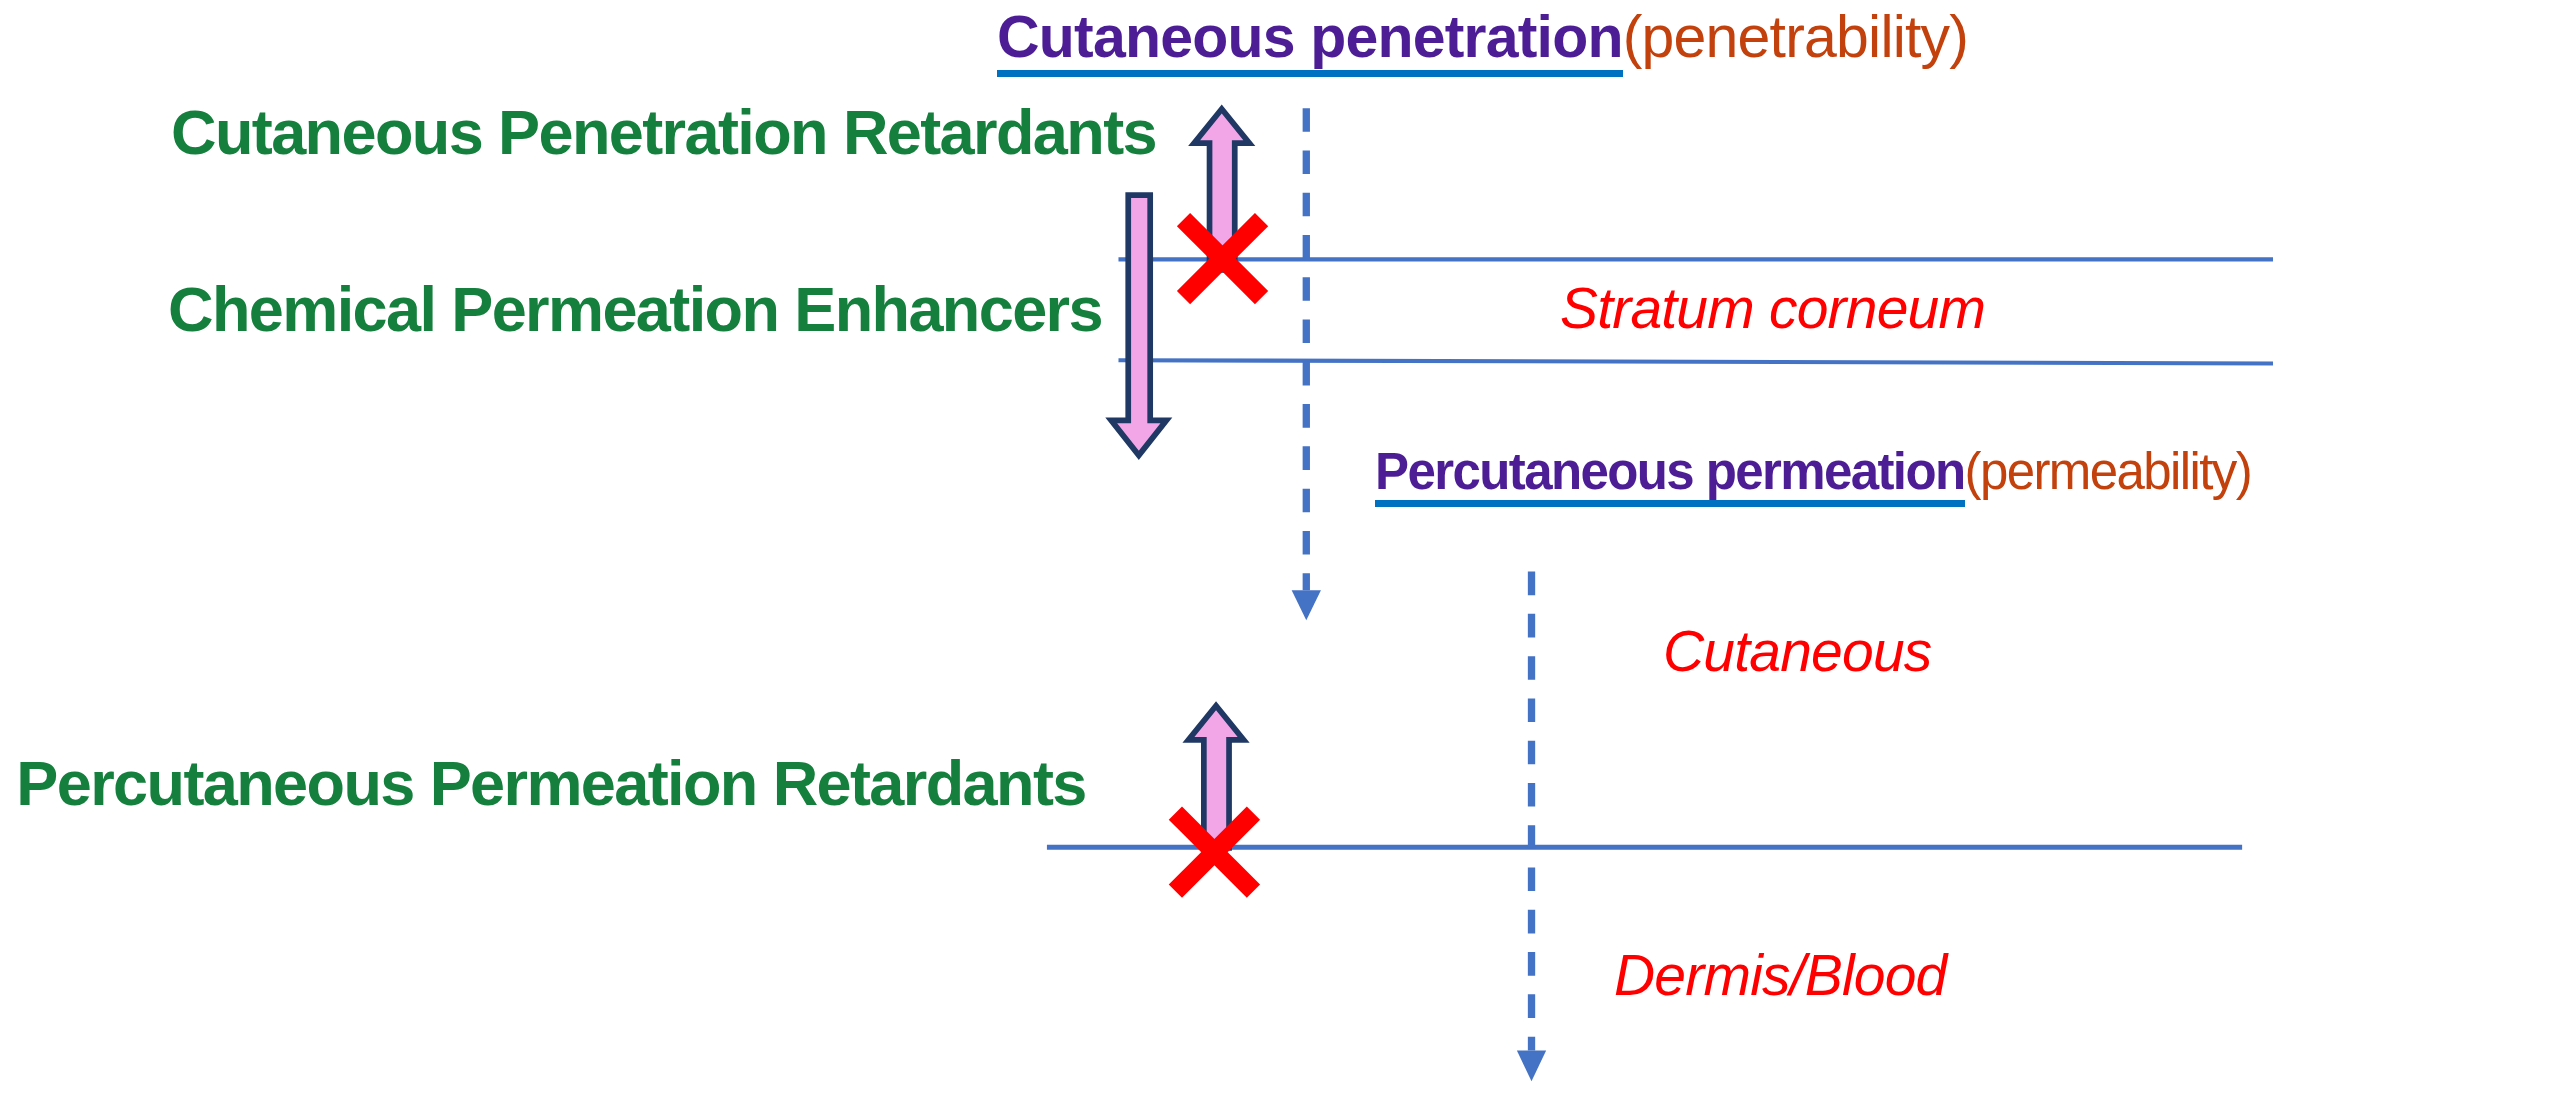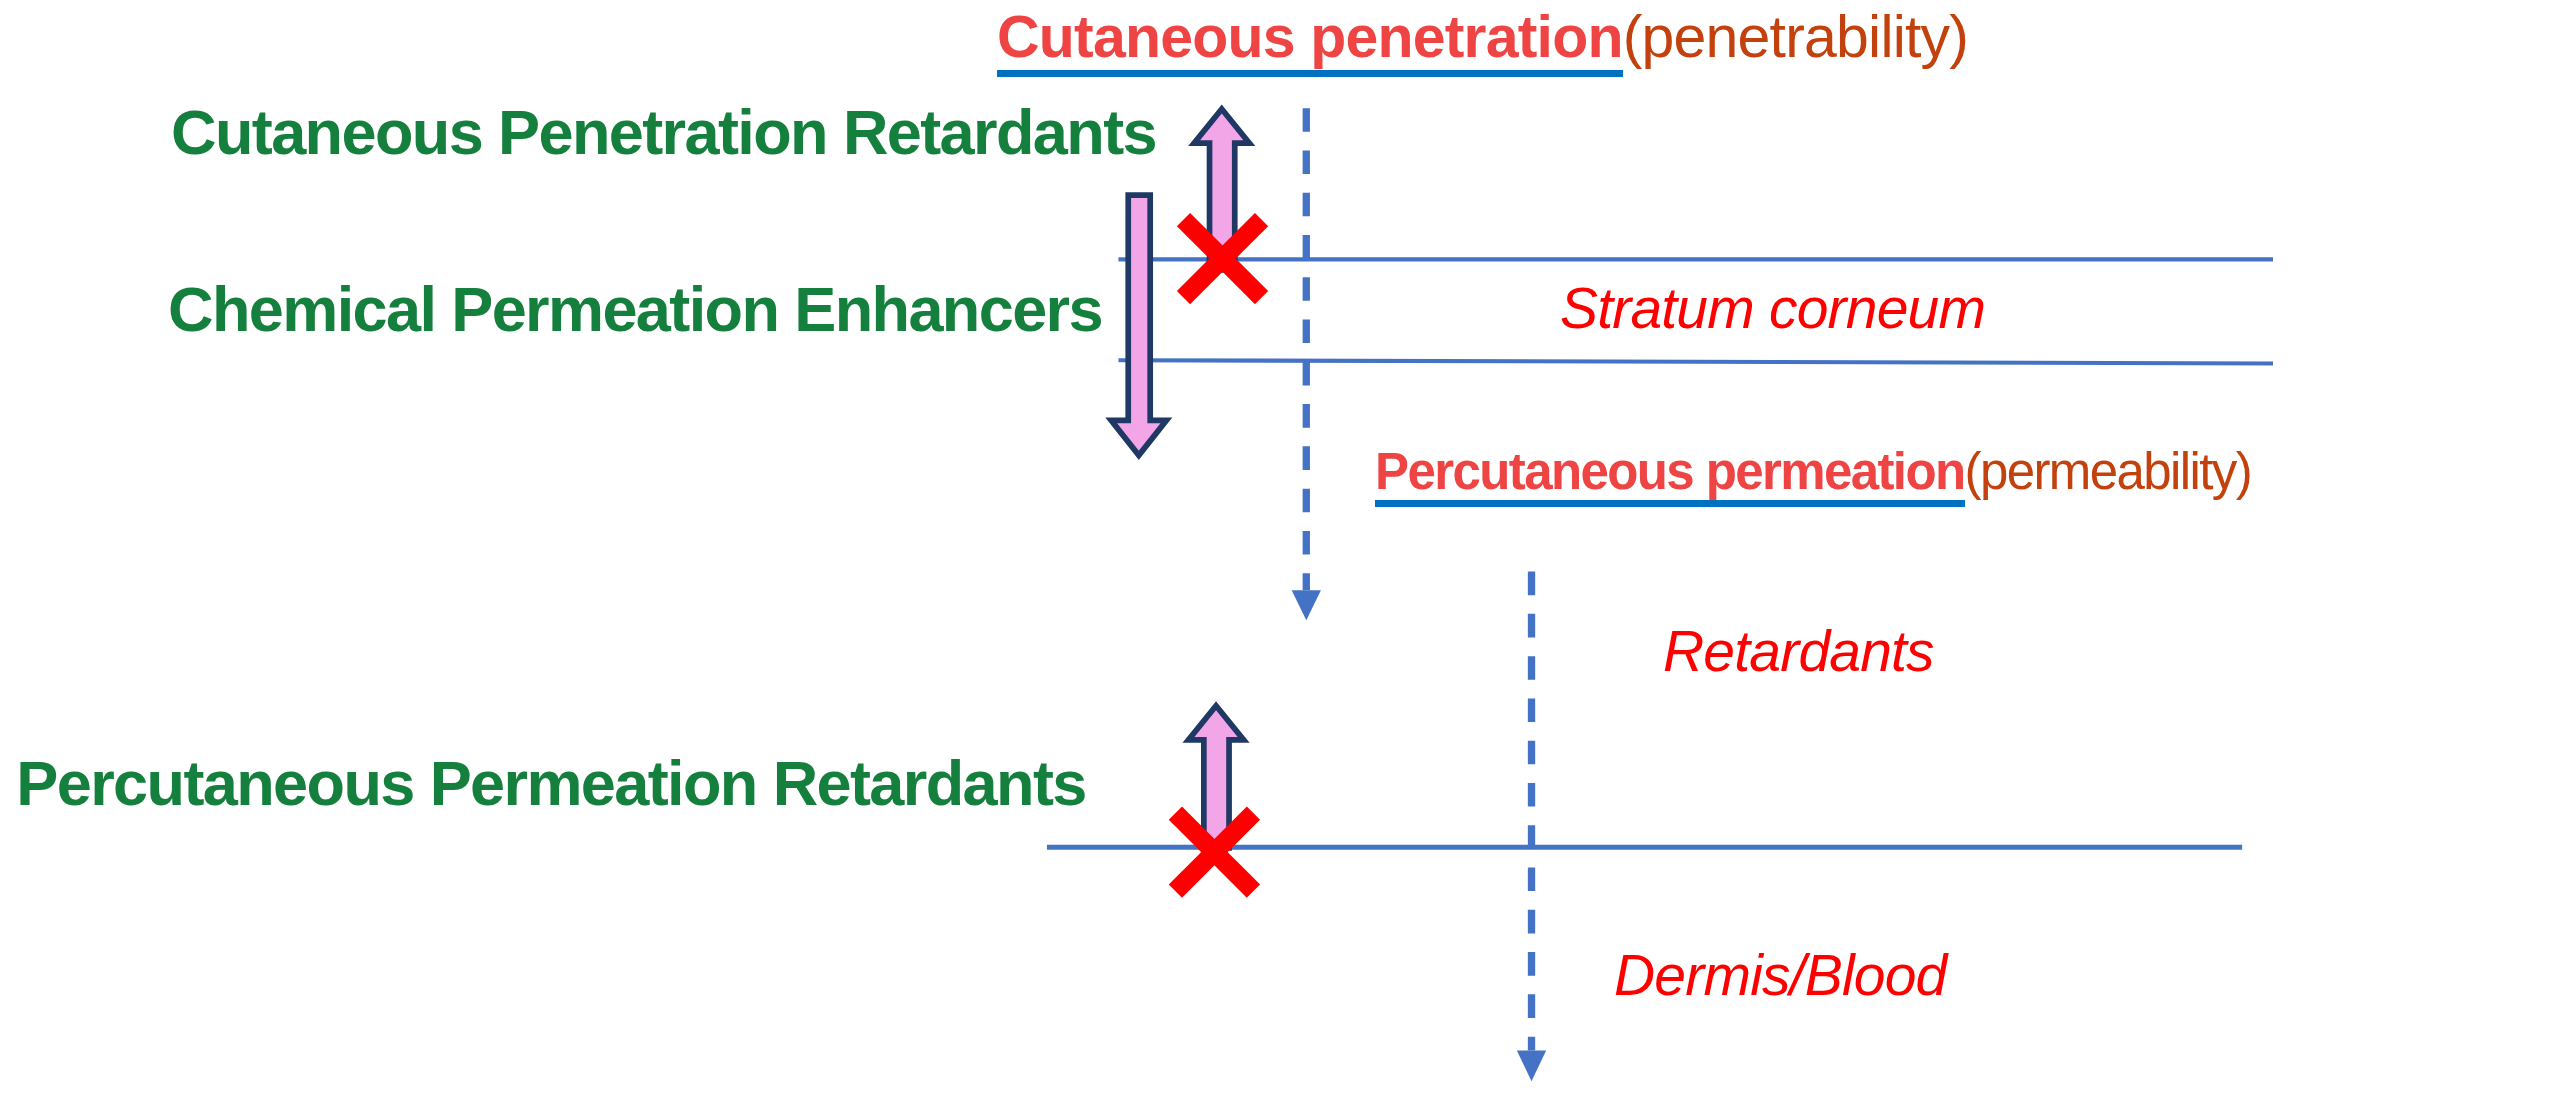--- a/index.html
+++ b/index.html
@@ -12,21 +12,21 @@
     height: 1096px;
     position: relative;
     overflow: hidden;
     font-family: "Liberation Sans", sans-serif;
   }
   .abs { position: absolute; white-space: nowrap; }
 
   
   .heading { line-height: 1; }
   .heading .link {
-    color: #ef4444;
+    color: #4c1d95;
     font-weight: bold;
     display: inline-block;
     border-bottom: 7.3px solid #0070C0;
     padding-bottom: 3.3px;
   }
   .heading .suffix { color: #c2410c; font-weight: 400; text-align: center; }
 
   #title-top  { top: 8.1px;  left: 997px; font-size: 59px; letter-spacing: -0.8px; }
   #title-mid  { top: 446px; left: 1375px; font-size: 51px; letter-spacing: -1.6px; }
 
@@ -105,18 +105,18 @@
 <div id="label-cutaneous-retardants" class="abs side-label">Cutaneous Penetration Retardants</div>
 
 <div id="label-chemical-enhancers" class="abs side-label">Chemical Permeation Enhancers</div>
 
 <div id="label-stratum-corneum" class="abs layer-label">Stratum corneum</div>
 
 <div id="title-mid" class="abs heading">
   <span class="link">Percutaneous permeation </span><span class="suffix">(permeability)</span>
 </div>
 
-<div id="label-epidermis" class="abs layer-label">Retardants</div>
+<div id="label-epidermis" class="abs layer-label">Cutaneous</div>
 
 <div id="label-percutaneous-retardants" class="abs side-label">Percutaneous Permeation Retardants</div>
 
 <div id="label-dermis-blood" class="abs layer-label">Dermis/Blood</div>
 
 
 </body></html>

